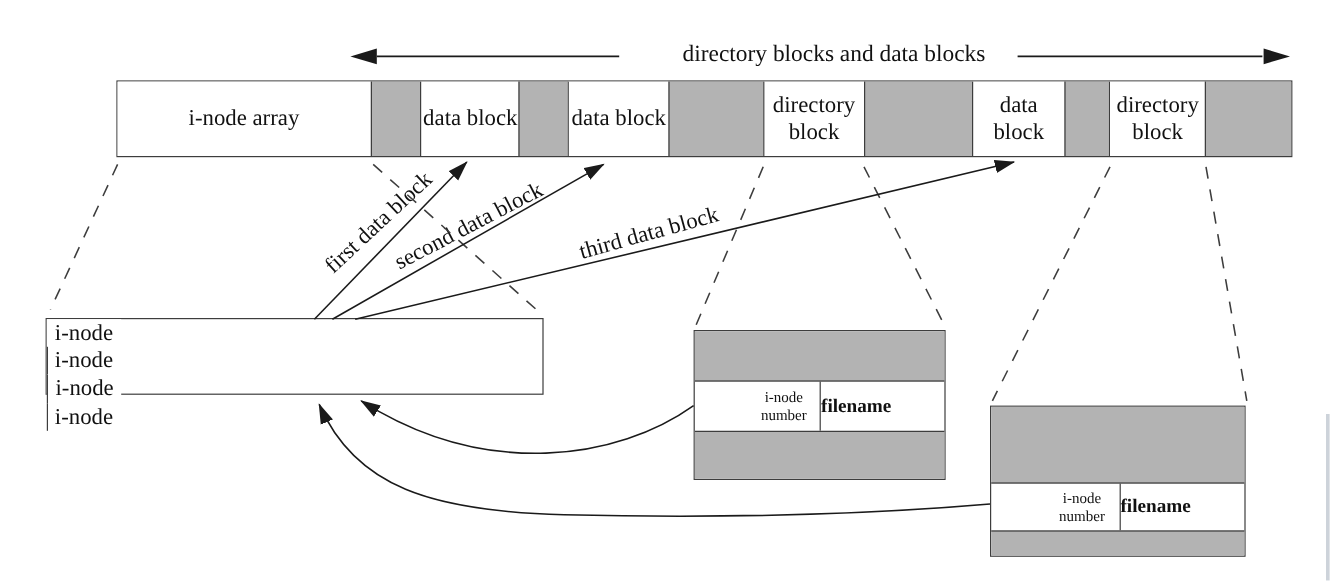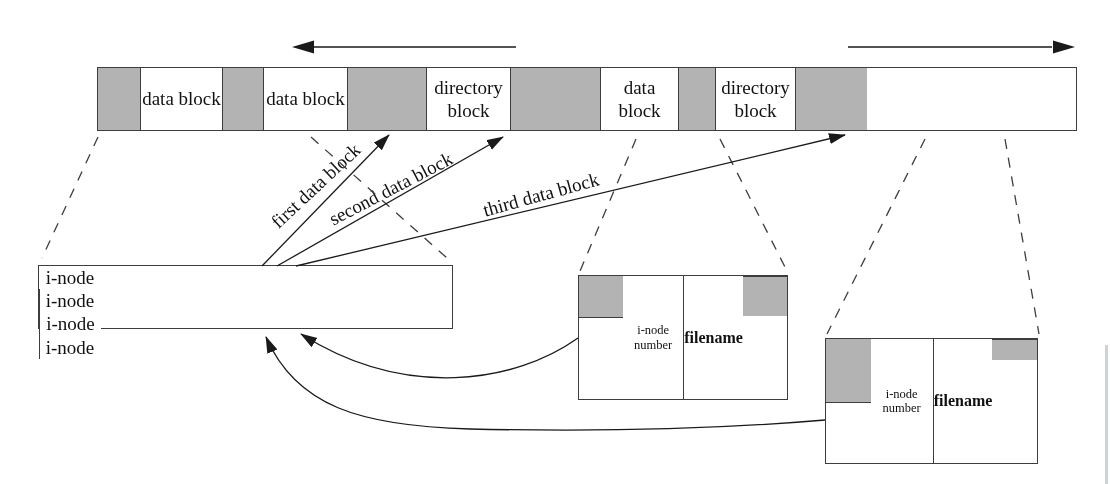--- a/index.html
+++ b/index.html
@@ -9,21 +9,21 @@
   }
   
   .blockrow{position:absolute;display:flex;box-sizing:border-box;border:1.5px solid #3d3d3d;background:#fff;}
   .blockrow .cell{
     box-sizing:border-box;height:100%;display:flex;align-items:center;justify-content:center;
     text-align:center;font-size:19px;line-height:1.22;background:#fff;
   }
   .blockrow .cell + .cell{border-left:1.4px solid #3d3d3d;}
   .cell.gray{background:#b3b3b3;}
   
-  .dirbox{position:absolute;box-sizing:border-box;border:1.5px solid #3d3d3d;background:#fff;display:flex;flex-direction:row;}
+  .dirbox{position:absolute;box-sizing:border-box;border:1.5px solid #3d3d3d;background:#fff;display:flex;flex-direction:column;align-items:center;}
   .dirbox .band{box-sizing:border-box;width:100%;}
   .dirbox .band.gray{background:#b3b3b3;}
   .dirbox .band.top{border-bottom:1.3px solid #3d3d3d;}
   .dirbox .band.bottom{border-top:1.3px solid #3d3d3d;}
   .dirbox .entryrow{display:flex;flex:1;}
   .dirbox .inode-num{
     box-sizing:border-box;border-right:1.3px solid #3d3d3d;display:flex;align-items:center;justify-content:center;
     text-align:center;font-size:12.5px;line-height:1.15;padding:1px;
   }
   .dirbox .fname{flex:1;display:flex;align-items:center;justify-content:center;font-size:16px;font-weight:bold;}
@@ -32,22 +32,24 @@
   .toplbl{font-size:19.5px;transform:translate(-50%,-50%);}
   .rotlbl{font-size:19px;transform-origin:center;}
   svg{position:absolute;left:0;top:0;pointer-events:none;}
   .edge-artifact{position:absolute;background:#cdd3da;}
 </style>
 </head>
 <body>
 
 <div id="stage">
 
+  <div class="lbl toplbl" style="left:695px;top:46px;">directory blocks and data blocks</div>
 
   <div class="blockrow" style="left:97px;top:67px;width:980px;height:64px;">
+    <div class="cell" style="width:211px;">i-node array</div>
     <div class="cell gray" style="width:42px;"></div>
     <div class="cell" style="width:82px;">data block</div>
     <div class="cell gray" style="width:41px;"></div>
     <div class="cell" style="width:84px;">data block</div>
     <div class="cell gray" style="width:79px;"></div>
     <div class="cell" style="width:84px;">directory block</div>
     <div class="cell gray" style="width:90px;"></div>
     <div class="cell" style="width:78px;">data block</div>
     <div class="cell gray" style="width:37px;"></div>
     <div class="cell" style="width:80px;">directory block</div>

